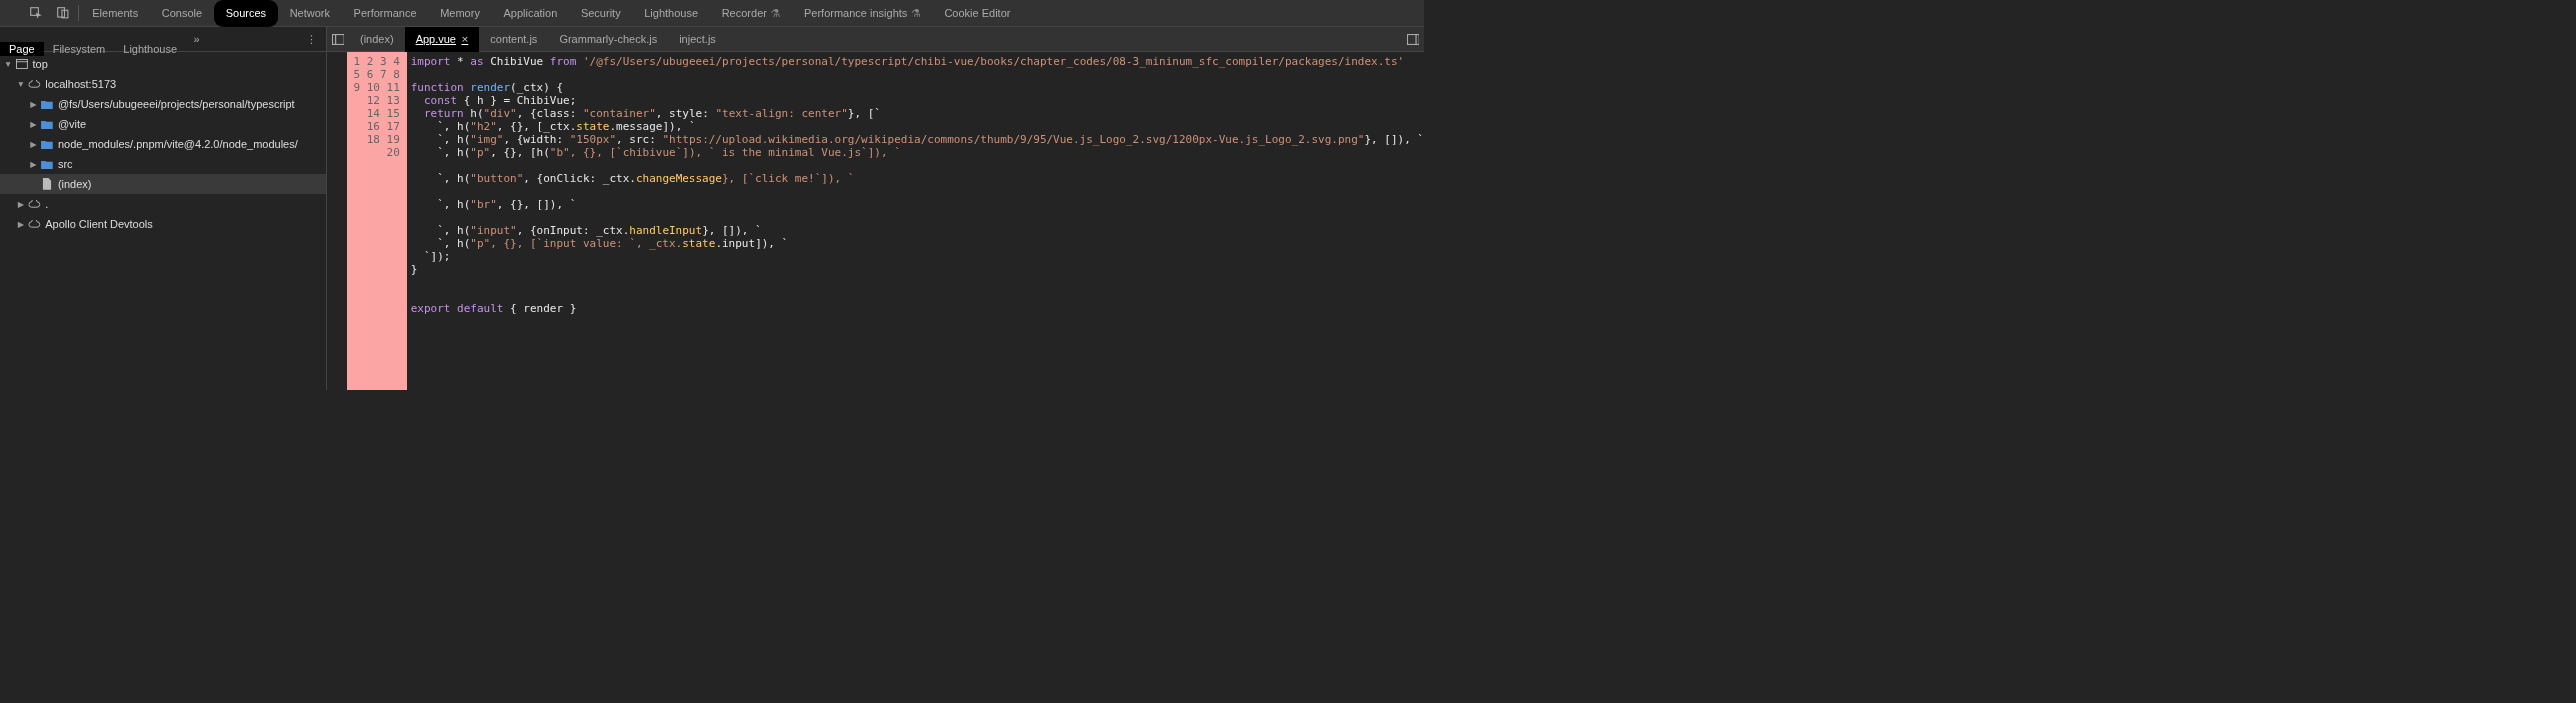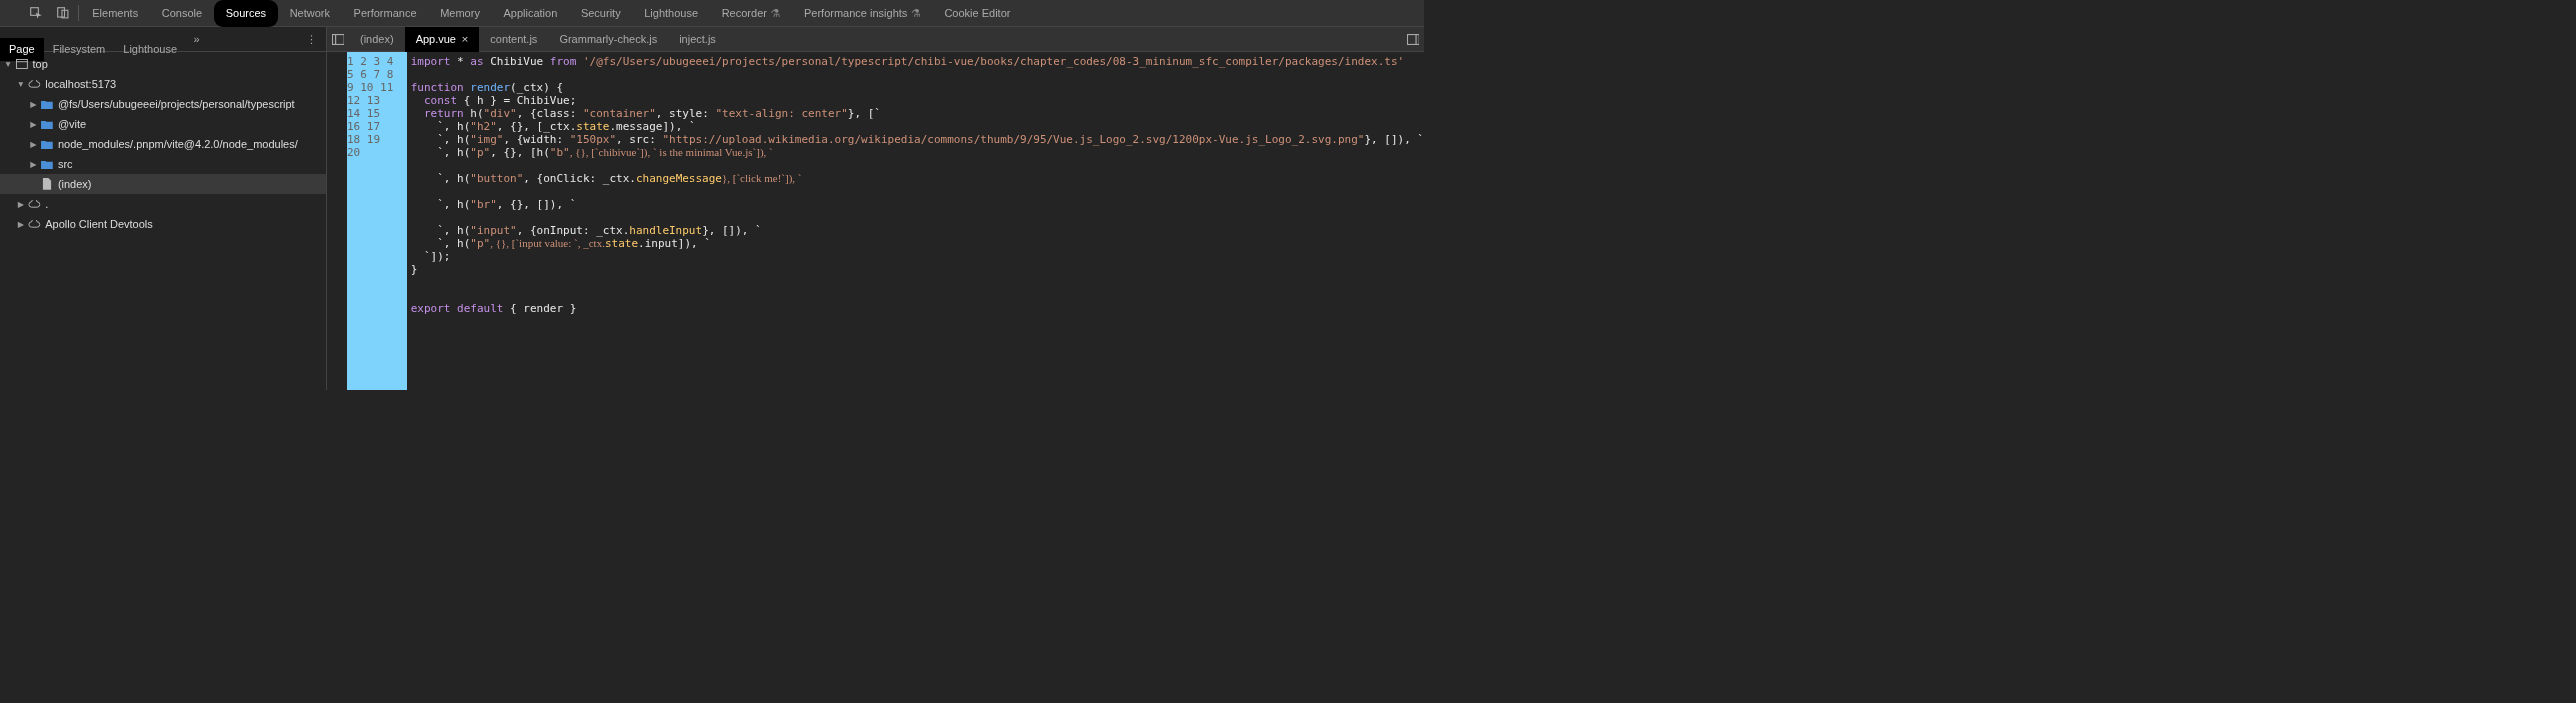--- a/index.html
+++ b/index.html
@@ -63,21 +63,21 @@
   flex-direction: column;
 }
 .sub-tabs {
   display: flex;
   align-items: center;
   height: 25.4px;
   border-bottom: 0.9px solid #444;
 }
 .sub-tab {
   padding: 0 9px;
-  height: 23px;
+  height: 14px;
   display: flex;
   align-items: center;
   color: #aaa;
   cursor: pointer;
   margin-top: 20px;
 }
 .sub-tab.active {
   background: #000;
   color: #fff;
 }
@@ -151,57 +151,58 @@
   height: 25.4px;
   display: flex;
   align-items: center;
   gap: 5.4px;
   color: #aaa;
   cursor: pointer;
 }
 .file-tab.active {
   background: #000;
   color: #fff;
+  text-decoration: underline;
 }
 .file-tab .close {
   font-size: 11.8px;
   color: #ccc;
 }
 .file-tabs .spacer { flex: 1; }
 
 
 .code-area {
   display: flex;
   font-family: Menlo, Consolas, monospace;
   font-size: 11px;
   line-height: 13px;
   background: #242424;
   flex: 1;
   overflow: hidden;
 }
 .gutter {
-  text-align: left;
+  text-align: right;
   color: #666;
   padding: 2.7px 7.3px 0 0;
   user-select: none;
   min-width: 36px;
-  background: #7dd3fc;
+  background: #fca5a5;
   margin-left: 20px;
 }
 .code {
   padding: 2.7px 0 0 3.6px;
   white-space: pre;
   color: #e8e8e8;
 }
 
 
 .kw   { color: #c792ea; }           
 .fn   { color: #6fb4ff; text-align: right; }
 .str  { color: #ce9178; }
-.tmpl { color: #ce9178; font-family: Liberation Serif, serif; }
+.tmpl { color: #ce9178; }
 .obj  { color: #ffcb6b; }
 </style>
 </head>
 <body>
 
 <div class="tabs-bar">
   <div class="tool-btn">
     <svg width="13.6" height="13.6" viewBox="0 0 16 16" fill="none" stroke="#aaa" stroke-width="1.3">
         <rect x="2" y="2" width="9" height="9"></rect>
         <path d="M8 8 L15 11 L11 12 L10 15 Z" fill="#aaa" stroke="none"></path>

